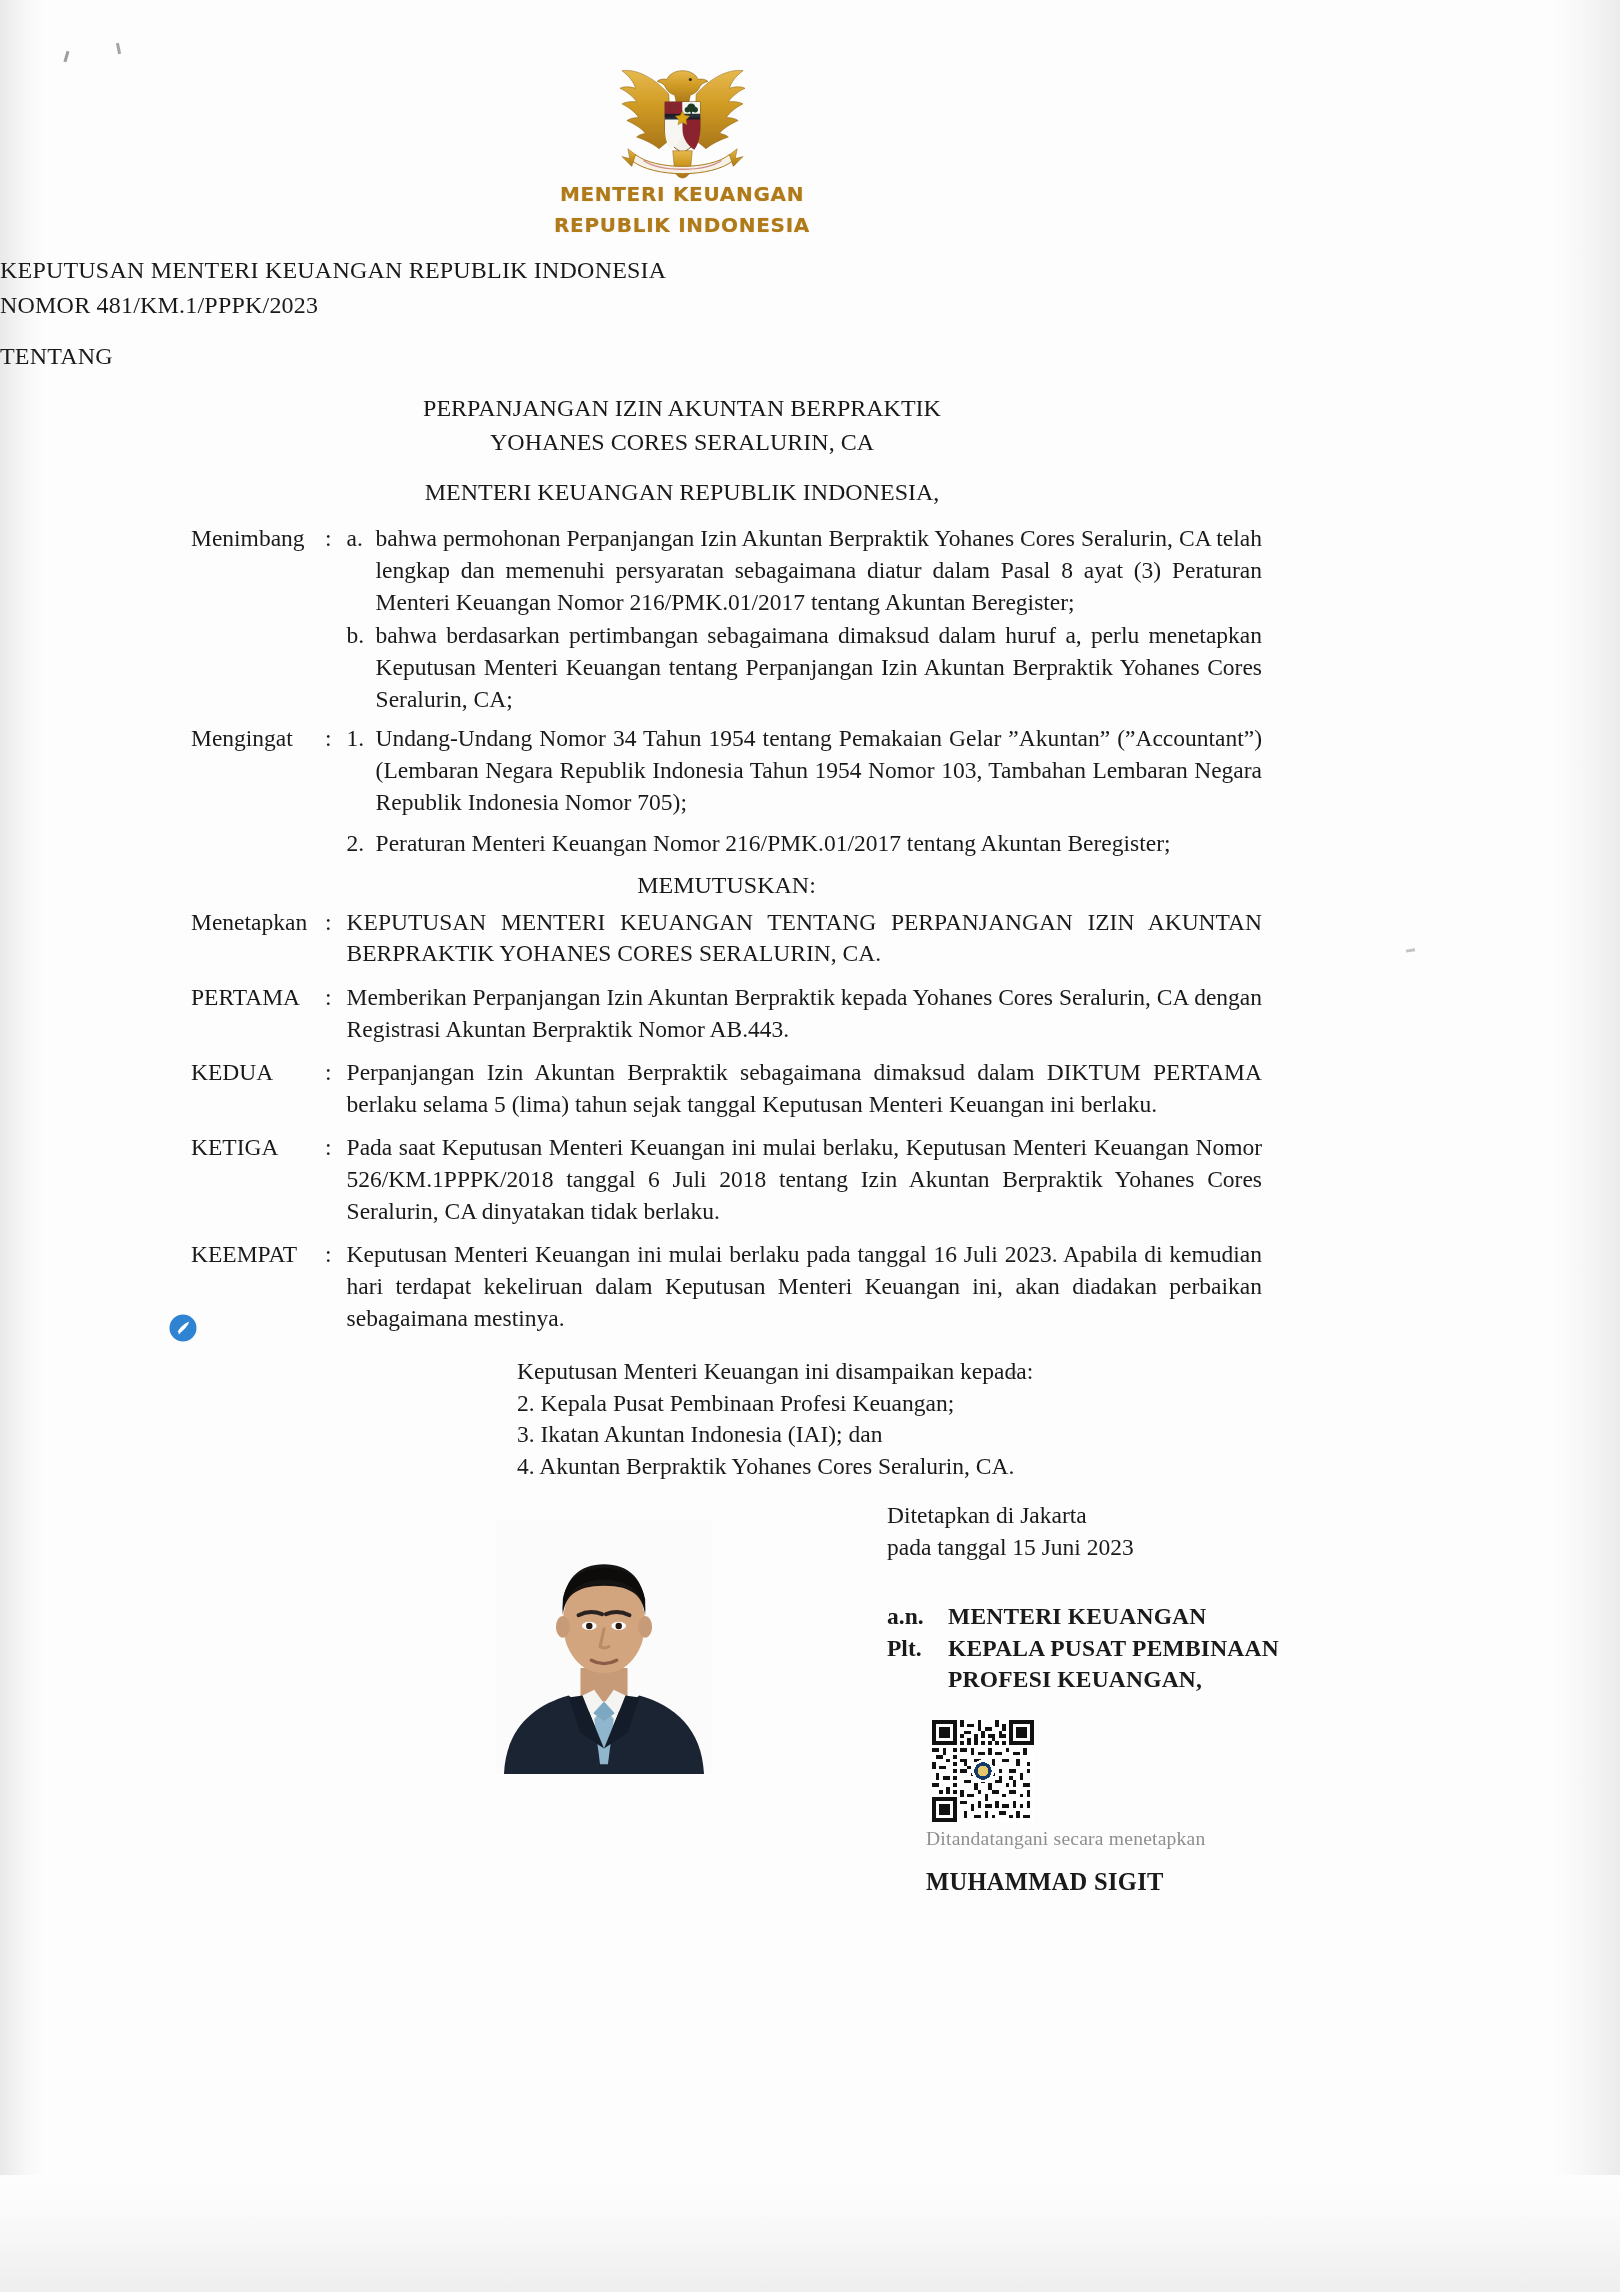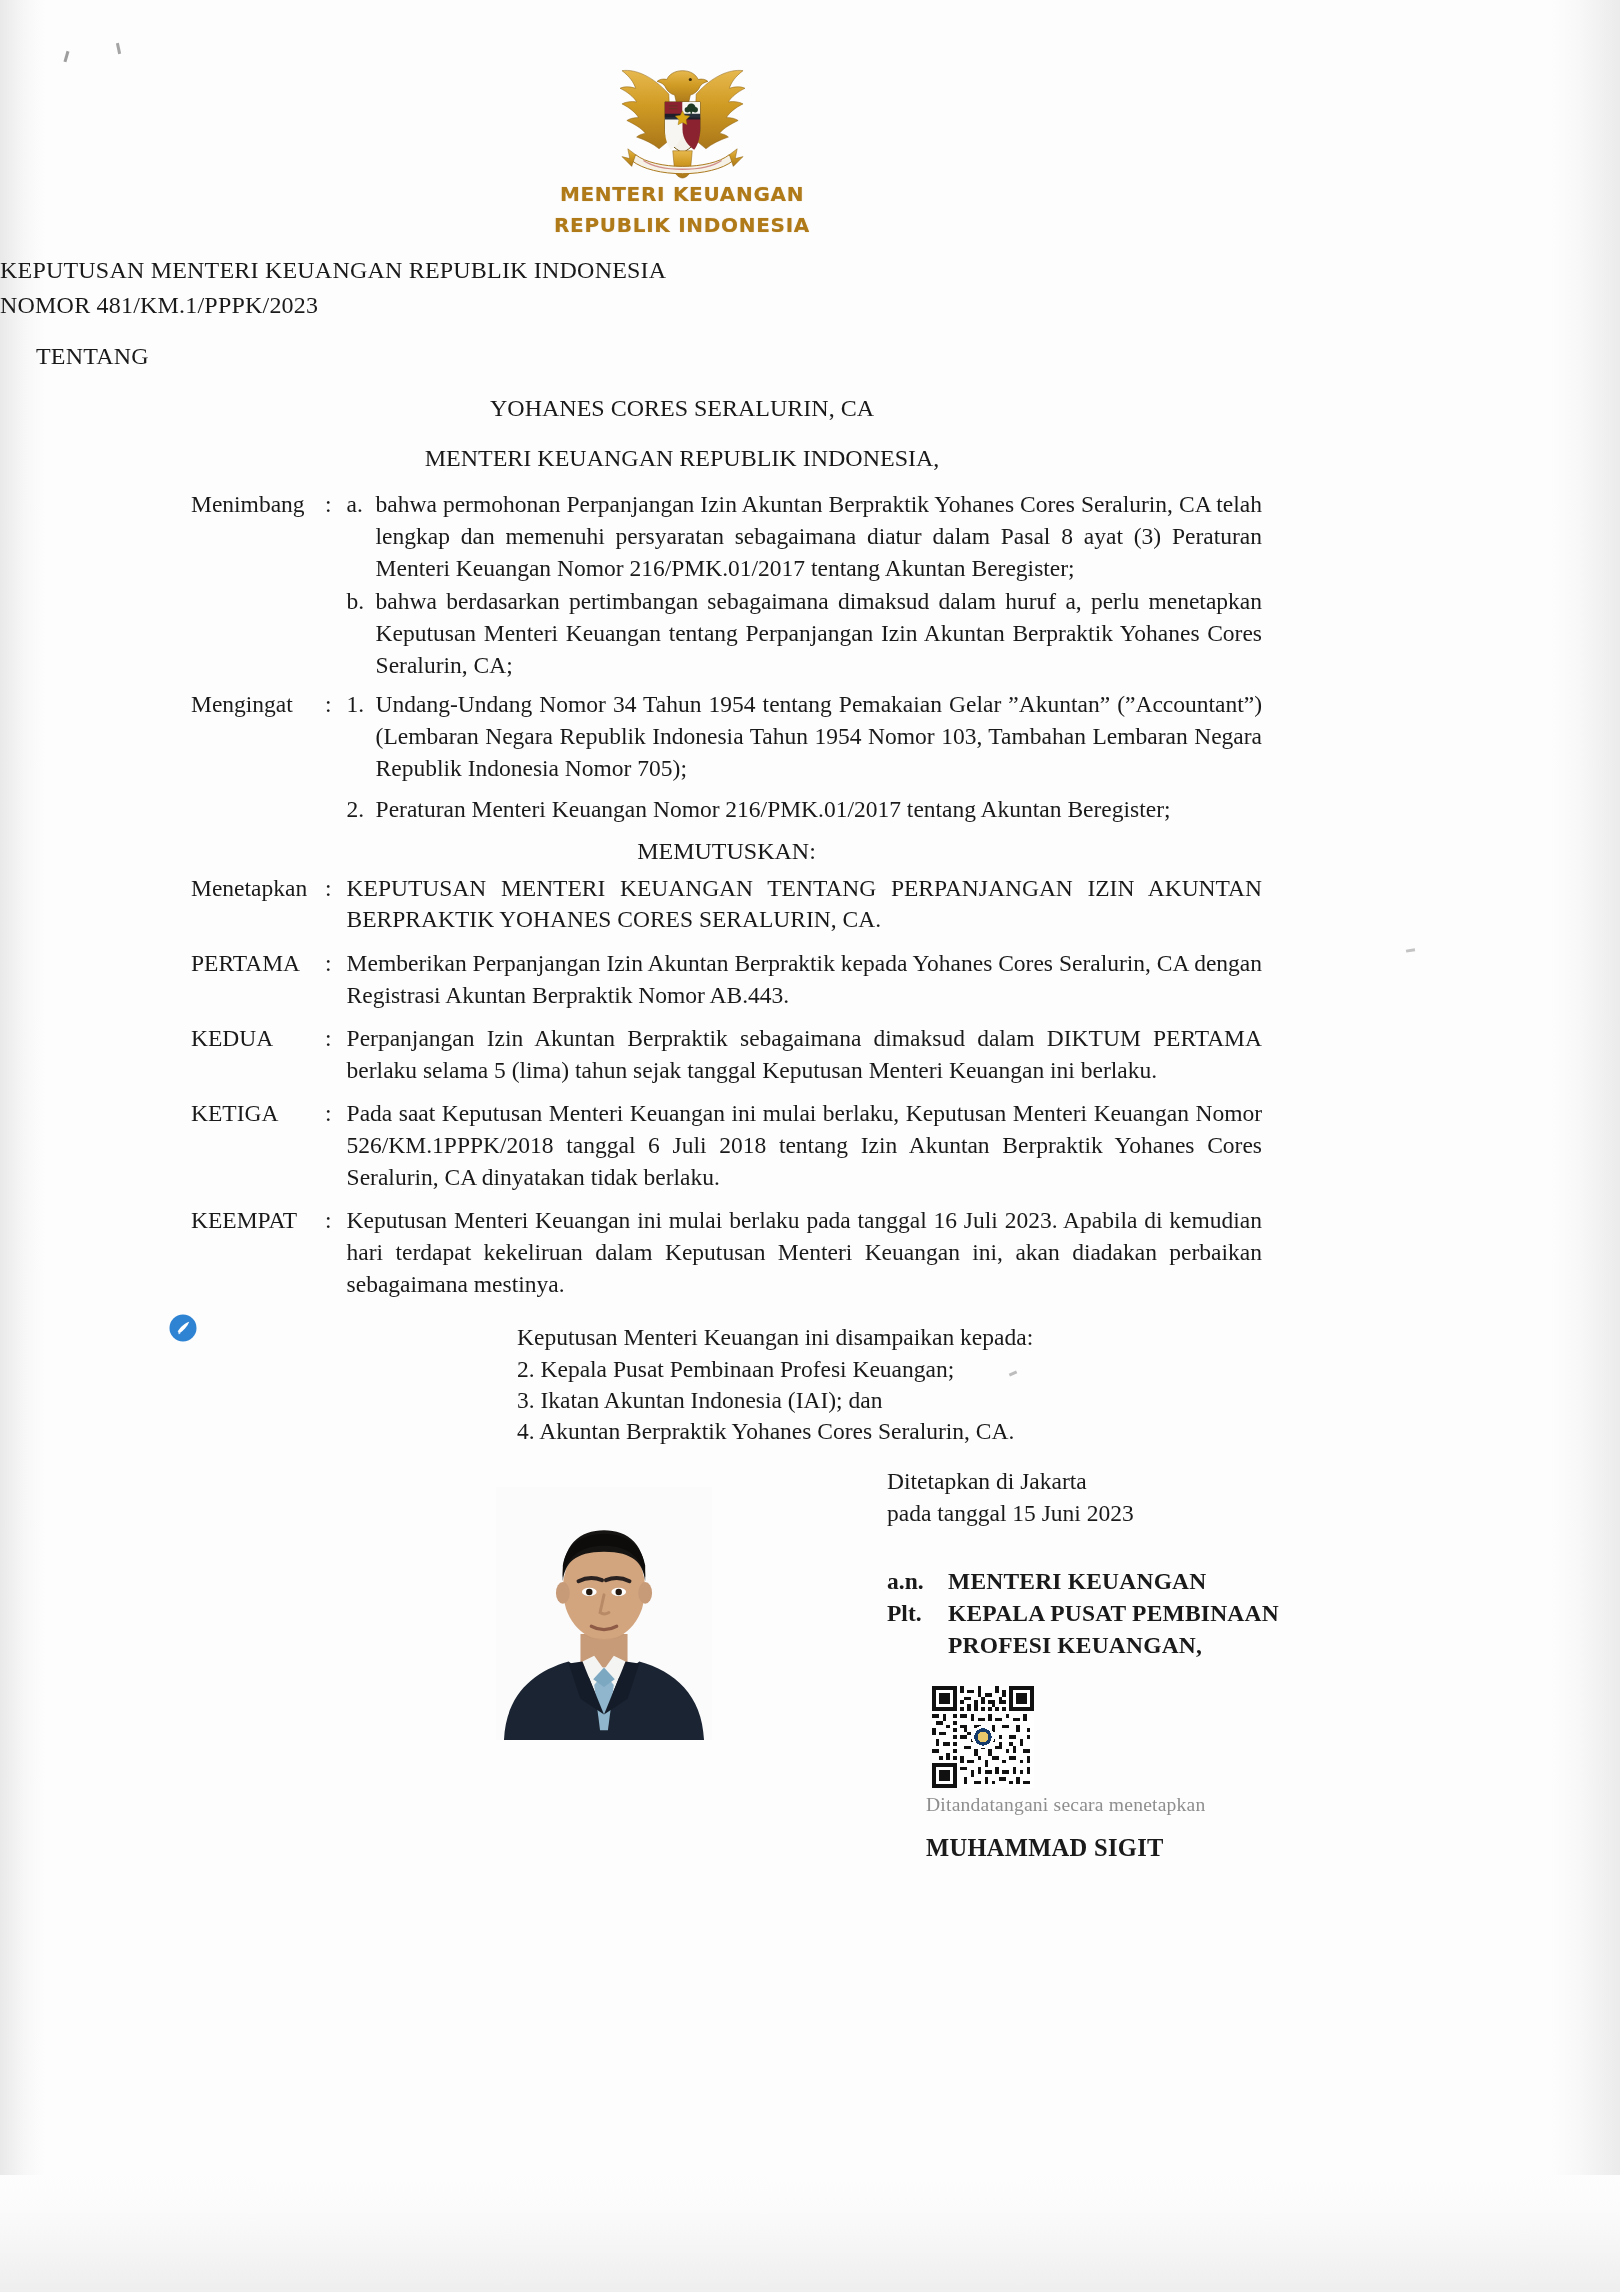--- a/index.html
+++ b/index.html
@@ -88,21 +88,21 @@
   
   .title-block {
     text-align: left;
     margin-top: 15.7px;
   }
   .title-line {
     font-size: 24px;
     letter-spacing: 0.2px;
     line-height: 1.42;
   }
-  .title-line.tentang { margin-top: 17.6px; padding-left: 36px; }
+  .title-line.tentang { margin-top: 17.6px; }
   .subject-block {
     text-align: center;
     margin-top: 17.6px;
     font-size: 24px;
     line-height: 1.42;
   }
   .authority-line {
     text-align: center;
     margin-top: 19.6px;
     font-size: 24px;
@@ -329,20 +329,21 @@
       <div class="ministry-line second">REPUBLIK INDONESIA</div>
     </div>
 
     <div class="title-block">
       <div class="title-line">KEPUTUSAN MENTERI KEUANGAN REPUBLIK INDONESIA</div>
       <div class="title-line">NOMOR 481/KM.1/PPPK/2023</div>
       <div class="title-line tentang">TENTANG</div>
     </div>
 
     <div class="subject-block">
+      <div>PERPANJANGAN IZIN AKUNTAN BERPRAKTIK</div>
       <div>YOHANES CORES SERALURIN, CA</div>
     </div>
 
     <div class="authority-line">MENTERI KEUANGAN REPUBLIK INDONESIA,</div>
 
     <div class="clauses">
 
       <div class="clause">
         <div class="clause-label">Menimbang</div>
         <div class="clause-colon">:</div>

